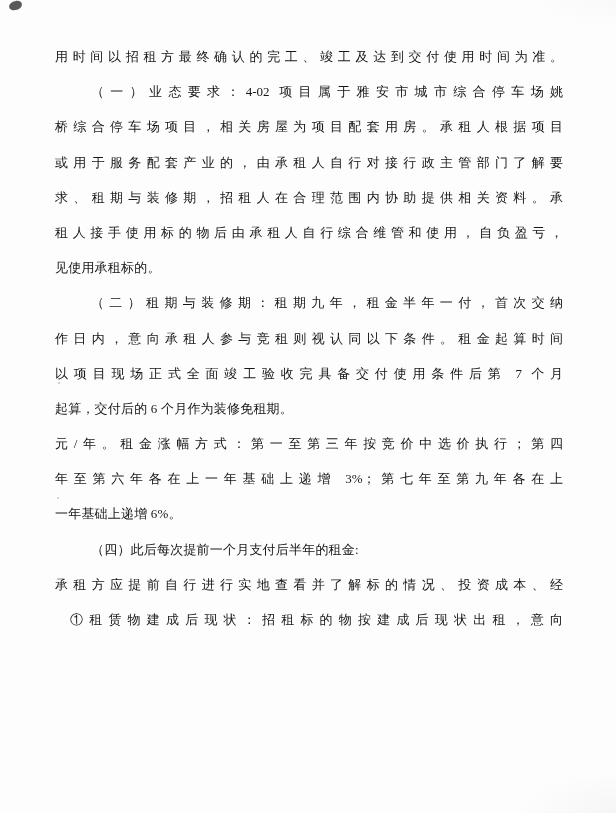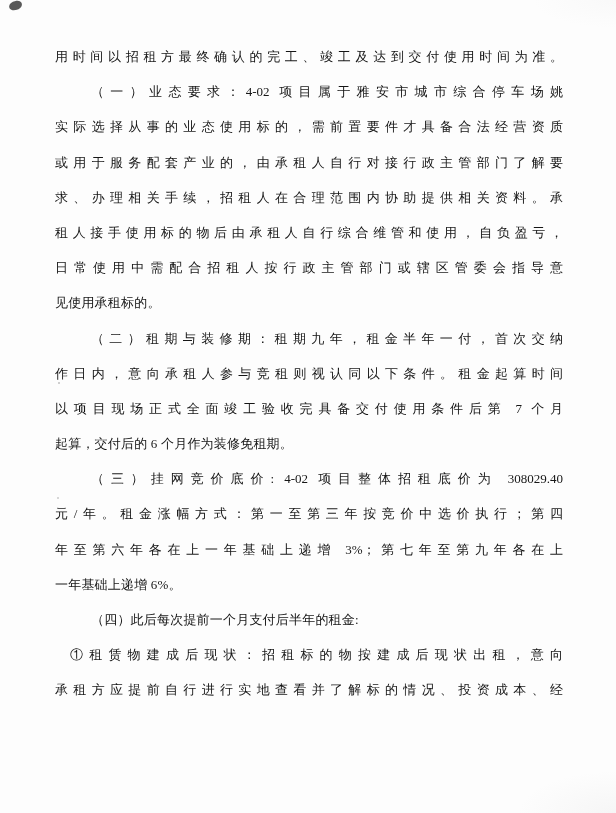--- a/index.html
+++ b/index.html
@@ -72,31 +72,29 @@
 </style>
 </head>
 <body>
 
 <div class="page">
   <div class="smudge"></div>
   <div class="specks"></div>
   <div class="textblock">
       <div class="line fill">用时间以招租方最终确认的完工、竣工及达到交付使用时间为准。</div>
       <div class="line ind2 fill">（一）业态要求：4-02 项目属于雅安市城市综合停车场姚</div>
-      <div class="line fill">实际选择从事的业态使用标的，需前置要件才具备合法经营资质</div>
+      <div class="line fill">桥综合停车场项目，相关房屋为项目配套用房。承租人根据项目</div>
       <div class="line fill">或用于服务配套产业的，由承租人自行对接行政主管部门了解要</div>
-      <div class="line fill">求、办理相关手续，招租人在合理范围内协助提供相关资料。承</div>
+      <div class="line fill">求、租期与装修期，招租人在合理范围内协助提供相关资料。承</div>
       <div class="line fill">租人接手使用标的物后由承租人自行综合维管和使用，自负盈亏，</div>
-      <div class="line fill">日常使用中需配合招租人按行政主管部门或辖区管委会指导意</div>
       <div class="line">见使用承租标的。</div>
       <div class="line ind2 fill">（二）租期与装修期：租期九年，租金半年一付，首次交纳</div>
       <div class="line fill">作日内，意向承租人参与竞租则视认同以下条件。租金起算时间</div>
       <div class="line fill">以项目现场正式全面竣工验收完具备交付使用条件后第 7 个月</div>
       <div class="line">起算，交付后的 6 个月作为装修免租期。</div>
-      <div class="line ind2 fill">（三）挂网竞价底价: 4-02 项目整体招租底价为 308029.40</div>
       <div class="line fill">元/年。租金涨幅方式：第一至第三年按竞价中选价执行；第四</div>
       <div class="line fill">年至第六年各在上一年基础上递增 3%；第七年至第九年各在上</div>
       <div class="line">一年基础上递增 6%。</div>
       <div class="line ind2">（四）此后每次提前一个月支付后半年的租金:</div>
+      <div class="line fill">承租方应提前自行进行实地查看并了解标的情况、投资成本、经</div>
       <div class="line ind1 fill">①租赁物建成后现状：招租标的物按建成后现状出租，意向</div>
-      <div class="line fill">承租方应提前自行进行实地查看并了解标的情况、投资成本、经</div>
     </div>
 </div>
 
 </body></html>

